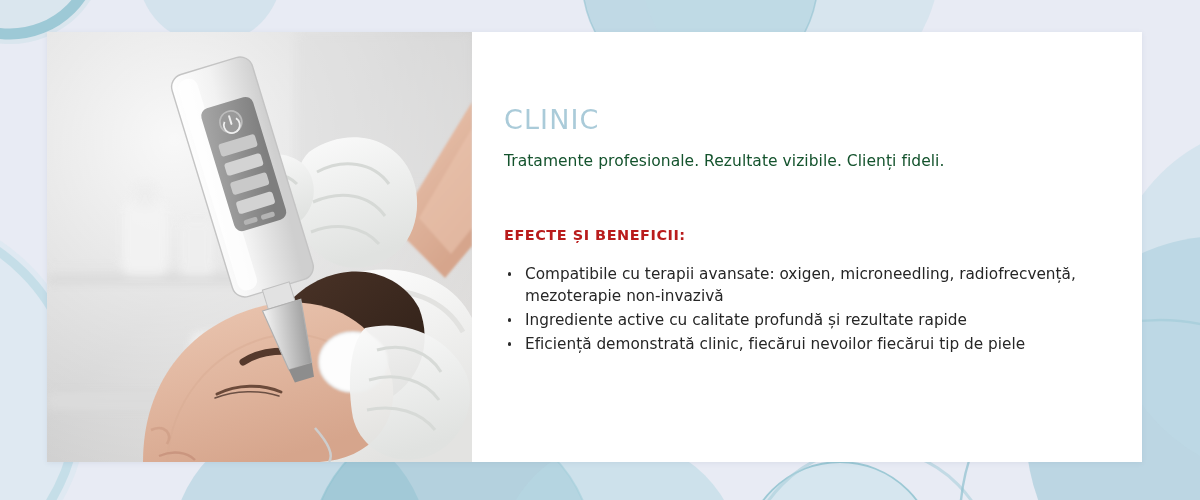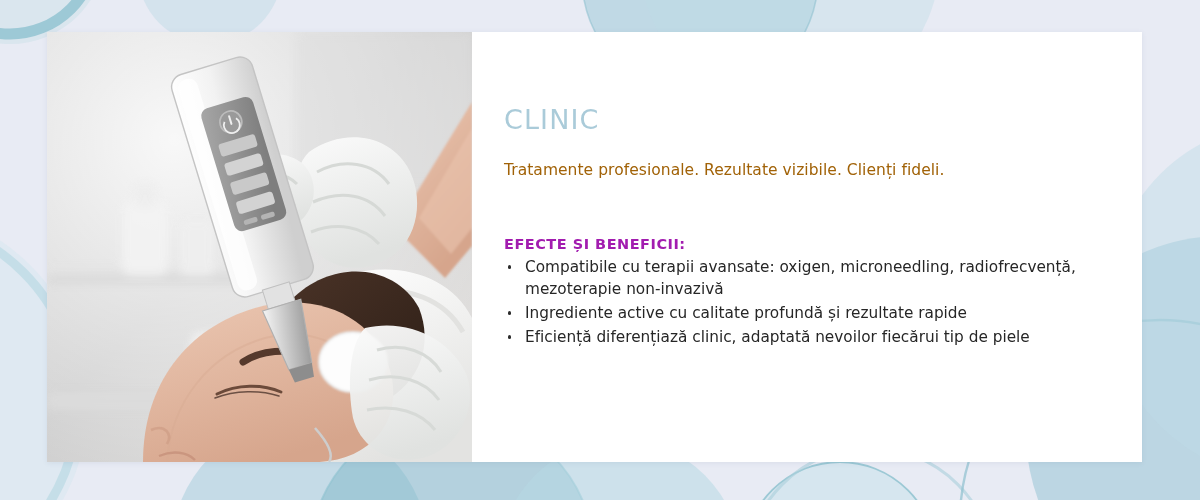--- a/index.html
+++ b/index.html
@@ -53,41 +53,41 @@
     flex: 1 1 auto;
     padding: 74px 46px 0 32px;
   }
 
   .title {
     font-size: 27px;
     font-weight: 400;
     letter-spacing: 1.1px;
     color: #aacbd9;
     line-height: 1;
-    margin-bottom: 27px;
+    margin-bottom: 18px;
   }
 
   .subtitle {
     font-size: 15.5px;
     font-weight: 400;
-    color: #a16207;
+    color: #14532d;
     line-height: 1.3;
     letter-spacing: 0.05px;
   }
 
   .benefits-label {
     margin-top: 56px;
     font-size: 14.5px;
     font-weight: 700;
     letter-spacing: 0.5px;
-    color: #a21caf;
+    color: #b91c1c;
   }
 
   .bullets {
-    margin-top: 4px;
+    margin-top: 20px;
     list-style: none;
   }
   .bullets li {
     position: relative;
     padding-left: 21px;
     font-size: 15.3px;
     color: #262626;
     line-height: 1.44;
     margin-bottom: 2px;
     letter-spacing: 0.01px;
@@ -288,16 +288,16 @@
 
   <div class="content">
     <h1 class="title">CLINIC</h1>
     <p class="subtitle">Tratamente profesionale. Rezultate vizibile. Clienți fideli.</p>
 
     <div class="benefits-label">EFECTE ȘI BENEFICII:</div>
 
     <ul class="bullets">
       <li>Compatibile cu terapii avansate: oxigen, microneedling, radiofrecvență, mezoterapie non-invazivă</li>
       <li>Ingrediente active cu calitate profundă și rezultate rapide</li>
-      <li>Eficiență diferențiază clinic, adaptată nevoilor fiecărui tip de piele</li>
+      <li>Eficiență demonstrată clinic, fiecărui nevoilor fiecărui tip de piele</li>
     </ul>
   </div>
 </div>
 
 </body></html>

